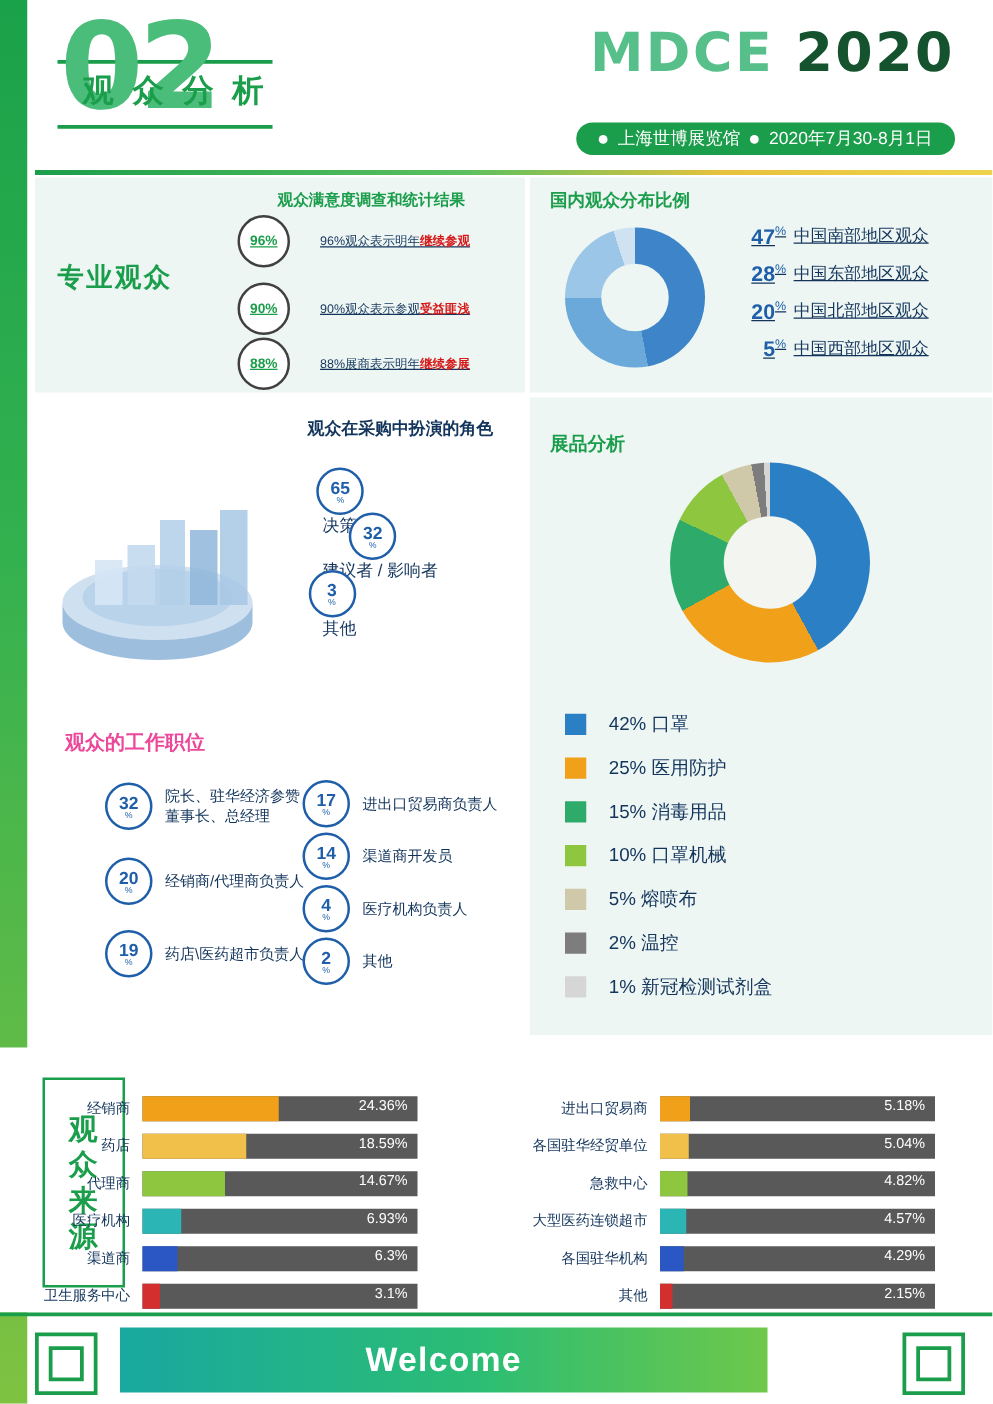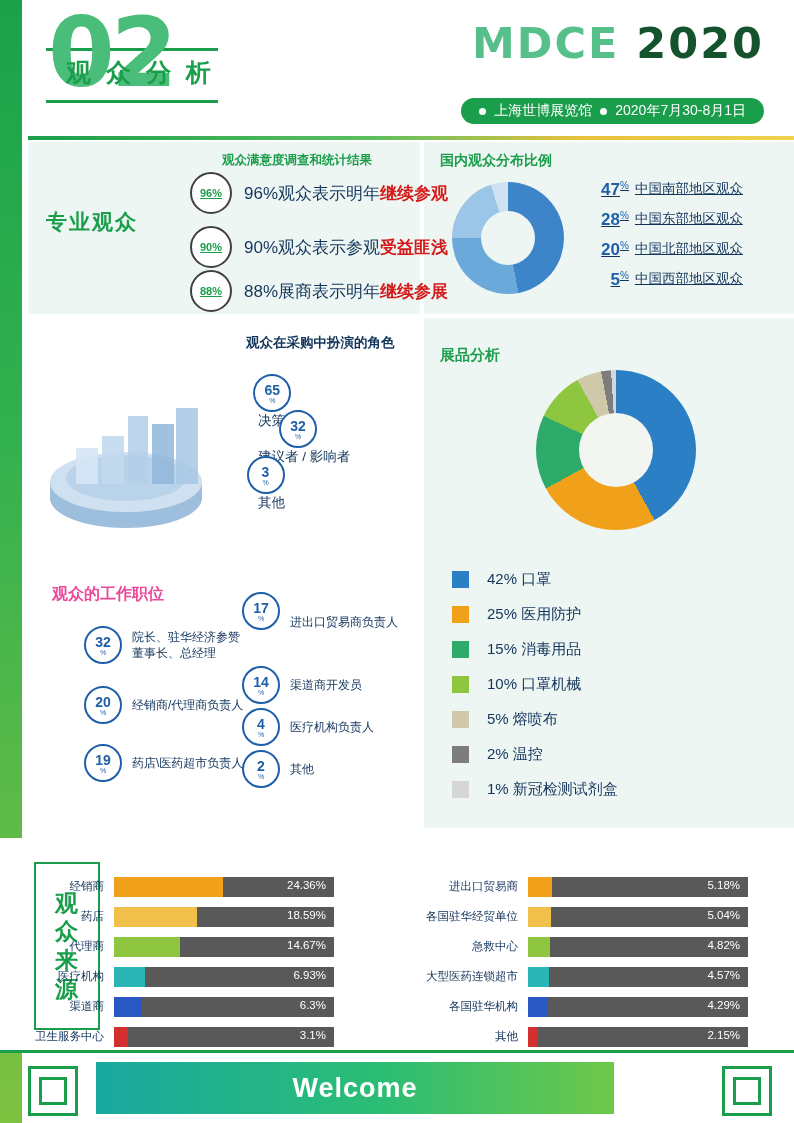--- a/index.html
+++ b/index.html
@@ -39,21 +39,21 @@
   .p-left-bot{left:28px;top:572px;width:392px;height:256px;background:#ffffff;}
 
   .panel-h{font-size:14px;font-weight:bold;color:#1b9e4b;}
 
   
   .pro-title{position:absolute;left:46px;top:208px;font-size:21px;font-weight:bold;color:#1b9e4b;letter-spacing:2px;}
   .sat-title{position:absolute;left:222px;top:152px;font-size:12.5px;font-weight:bold;color:#1b9e4b;}
   .sat-row{position:absolute;display:flex;align-items:center;}
   .ring{width:38px;height:38px;border-radius:50%;border:2px solid #404040;display:flex;align-items:center;justify-content:center;font-size:11px;color:#1b9e4b;font-weight:bold;background:#fff;}
   .ring u{text-decoration:underline;}
-  .sat-text{margin-left:12px;font-size:17px;color:#13355c;}
+  .sat-text{margin-left:24px;font-size:10px;color:#13355c;text-decoration:underline;}
   .sat-text .hl{color:#d51a1a;font-weight:bold;}
 
   
   .rt-title{position:absolute;left:440px;top:152px;}
   .donut1{position:absolute;left:452px;top:182px;width:112px;height:112px;border-radius:50%;
      background:conic-gradient(#3d85c8 0deg 169.2deg,#6aa9da 169.2deg 270deg,#9cc6e8 270deg 342deg,#cfe2f2 342deg 360deg);}
   .donut1::after{content:"";position:absolute;left:50%;top:50%;transform:translate(-50%,-50%);width:54px;height:54px;border-radius:50%;background:#eef6f3;}
   .dist-list{position:absolute;left:586px;top:180px;width:200px;}
   .dist-item{display:flex;align-items:flex-start;margin-bottom:10px;font-size:13.5px;color:#13355c;text-decoration:underline;}
   .dist-num{width:34px;text-align:right;color:#1f5fa9;font-weight:bold;font-size:17px;}
@@ -262,21 +262,21 @@
     </div>
   <div class="job-label">经销商/代理商负责人</div>
 </div>
 <div class="job-item" style="left:84px;top:744px;">
   <div class="circ">
       <b>19</b>
       <i>%</i>
     </div>
   <div class="job-label">药店\医药超市负责人</div>
 </div>
-<div class="job-item" style="left:242px;top:592px;align-items:flex-end;">
+<div class="job-item" style="left:242px;top:624px;">
   <div class="circ">
       <b>17</b>
       <i>%</i>
     </div>
   <div class="job-label">进出口贸易商负责人</div>
 </div>
 <div class="job-item" style="left:242px;top:666px;">
   <div class="circ">
       <b>14</b>
       <i>%</i>

